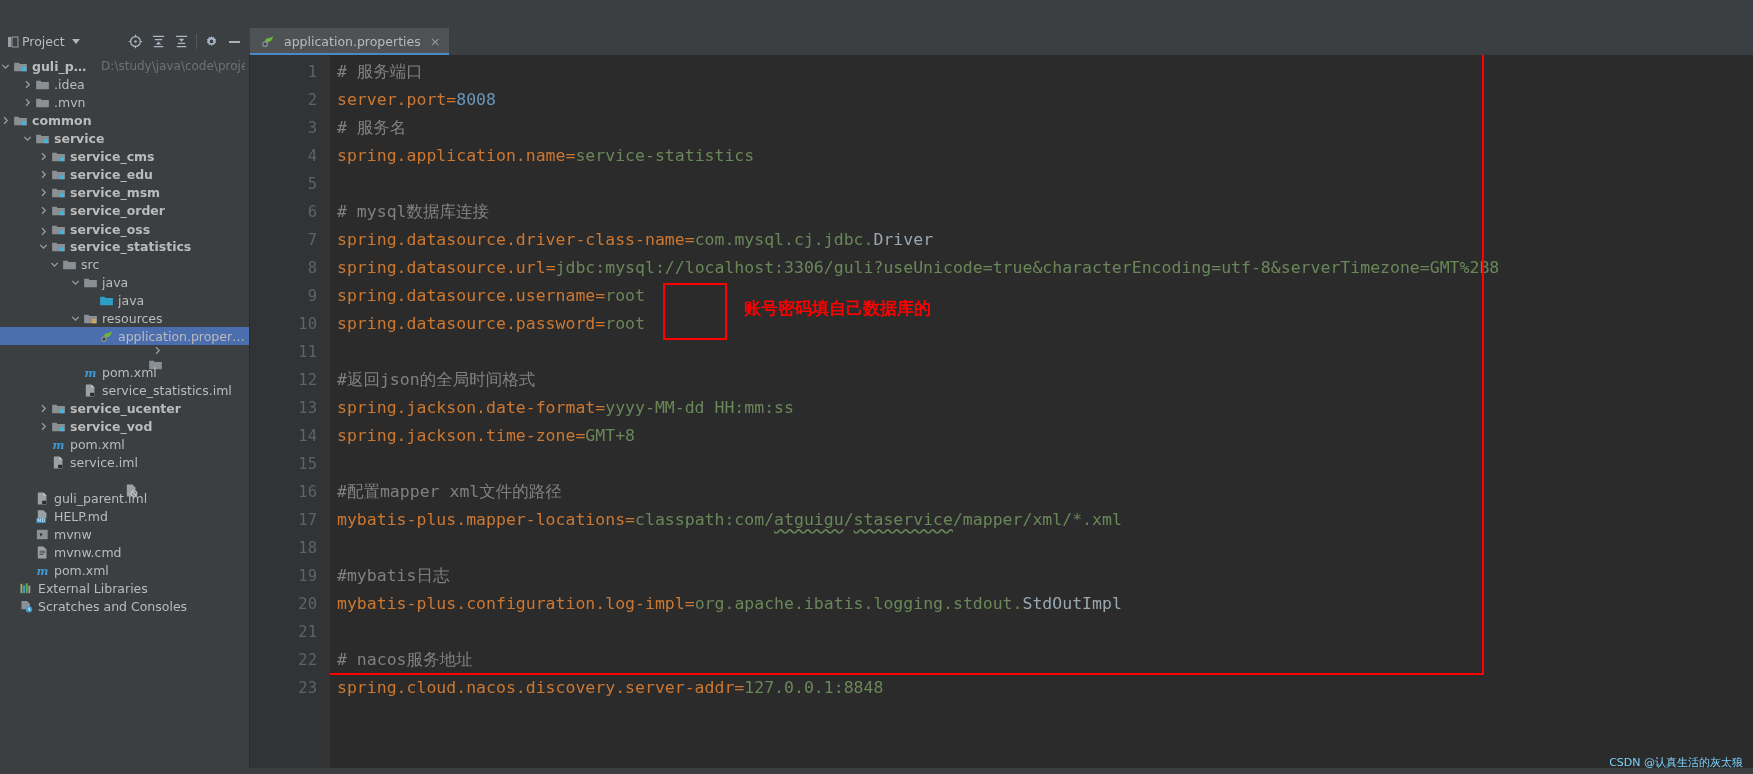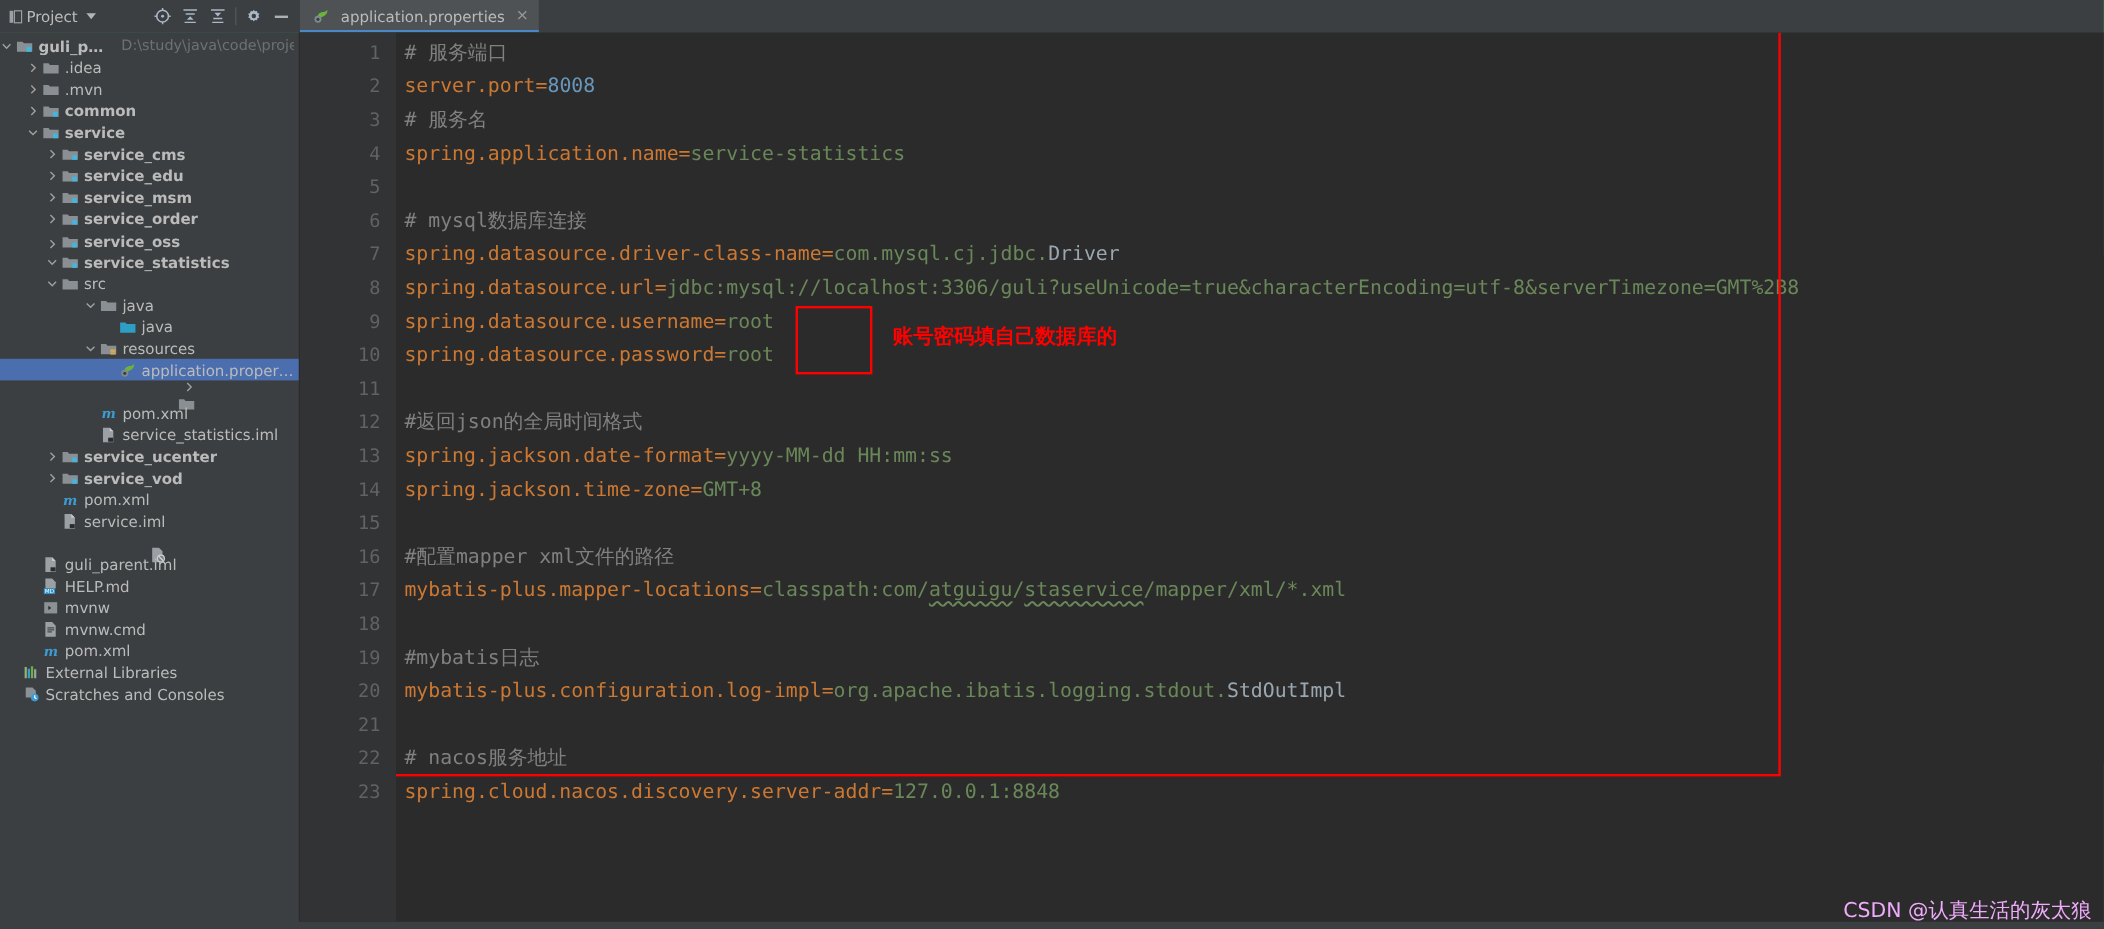--- a/index.html
+++ b/index.html
@@ -5,21 +5,21 @@
   * { margin:0; padding:0; box-sizing:border-box; }
   html, body {
     width:1753px; height:774px;
     background:#3c3f41;
     font-family:"DejaVu Sans", sans-serif;
     overflow:hidden;
   }
   .app { position:relative; width:1753px; height:774px; background:#3c3f41; display:flex; flex-direction:column; }
 
   
-  .topbar { height:27px; display:flex; align-items:stretch; background:#22c55e; flex:0 0 27px; }
+  .topbar { height:27px; display:flex; align-items:stretch; background:#ec4899; flex:0 0 27px;margin-top:28px; }
 
   .proj-header {
     width:250px; flex:0 0 250px; display:flex; align-items:center;
     background:#3c3f41; padding:0 4px 0 6px; position:relative;
   }
   .proj-header .ph-icon { width:13px; height:13px; flex:0 0 13px; margin-right:3px; display:flex; align-items:center; justify-content:center; }
   .proj-title { color:#bbbbbb; font-size:12.5px; font-family:"DejaVu Sans", sans-serif; white-space:nowrap; }
   .caret-down { width:0;height:0;border-left:4px solid transparent;border-right:4px solid transparent;border-top:5px solid #b4b4b4; margin-left:7px; }
   .tool-icons { margin-left:auto; display:flex; align-items:center; gap:0px; }
   .tbtn { width:23px; height:23px; display:flex; align-items:center; justify-content:center; }
@@ -76,21 +76,21 @@
   .cls { color:#9aa7b0; }       
   .u { text-decoration:underline; text-decoration-style:wavy; text-decoration-color:#6a8759; text-underline-offset:3px; }
 
   
   .redbox { position:absolute; border:2px solid #ff0000; pointer-events:none; }
   .annot {
     position:absolute; color:#ff0000; font-size:17px; font-weight:bold;
     font-family:"DejaVu Sans", sans-serif; white-space:nowrap;
   }
   .watermark {
-    position:absolute; right:10px; bottom:4px; color:#f0abfc; font-size:17px;
+    position:absolute; right:10px; bottom:4px; color:#7dd3fc; font-size:11px;
     font-family:"DejaVu Sans", sans-serif; white-space:nowrap;
   }
   .bottombar { height:6px; background:#3c3f41; flex:0 0 6px; }
 </style>
 </head>
 <body>
 
 <div class="app">
 
   <div class="topbar">
@@ -191,21 +191,21 @@
                 <path d="M3.4 1.4L7 5l-3.6 3.6" fill="none" stroke="#a0a0a0" stroke-width="1.3"></path>
               </svg>
             </span>
             <span class="ico">
               <svg width="15" height="15" viewBox="0 0 16 16">
                 <path d="M1.2 4h4.6l1.2 1.4H14.8V13H1.2z" fill="#8a8f93"></path>
               </svg>
             </span>
             <span class="lbl">.mvn</span>
           </div>
-          <div class="row" style="padding-left: 22px;">
+          <div class="row" style="">
             <span class="arrow">
               <svg width="9" height="9" viewBox="0 0 10 10">
                 <path d="M3.4 1.4L7 5l-3.6 3.6" fill="none" stroke="#a0a0a0" stroke-width="1.3"></path>
               </svg>
             </span>
             <span class="ico">
               <svg width="15" height="15" viewBox="0 0 16 16">
                 <path d="M1.2 4h4.6l1.2 1.4H14.8V13H1.2z" fill="#8a8f93"></path>
                 <rect x="9.8" y="8.8" width="4.2" height="4.2" fill="#40b6e0"></rect>
               </svg>
@@ -303,21 +303,21 @@
               </svg>
             </span>
             <span class="ico">
               <svg width="15" height="15" viewBox="0 0 16 16">
                 <path d="M1.2 4h4.6l1.2 1.4H14.8V13H1.2z" fill="#8a8f93"></path>
                 <rect x="9.8" y="8.8" width="4.2" height="4.2" fill="#40b6e0"></rect>
               </svg>
             </span>
             <span class="lbl b">service_statistics</span>
           </div>
-          <div class="row" style="padding-left: 38px;">
+          <div class="row" style="padding-left: 38px; margin-left: 11px;">
             <span class="arrow">
               <svg width="9" height="9" viewBox="0 0 10 10">
                 <path d="M1.4 3.2L5 6.8l3.6-3.6" fill="none" stroke="#a0a0a0" stroke-width="1.3"></path>
               </svg>
             </span>
             <span class="ico">
               <svg width="15" height="15" viewBox="0 0 16 16">
                 <path d="M1.2 4h4.6l1.2 1.4H14.8V13H1.2z" fill="#8a8f93"></path>
               </svg>
             </span>

